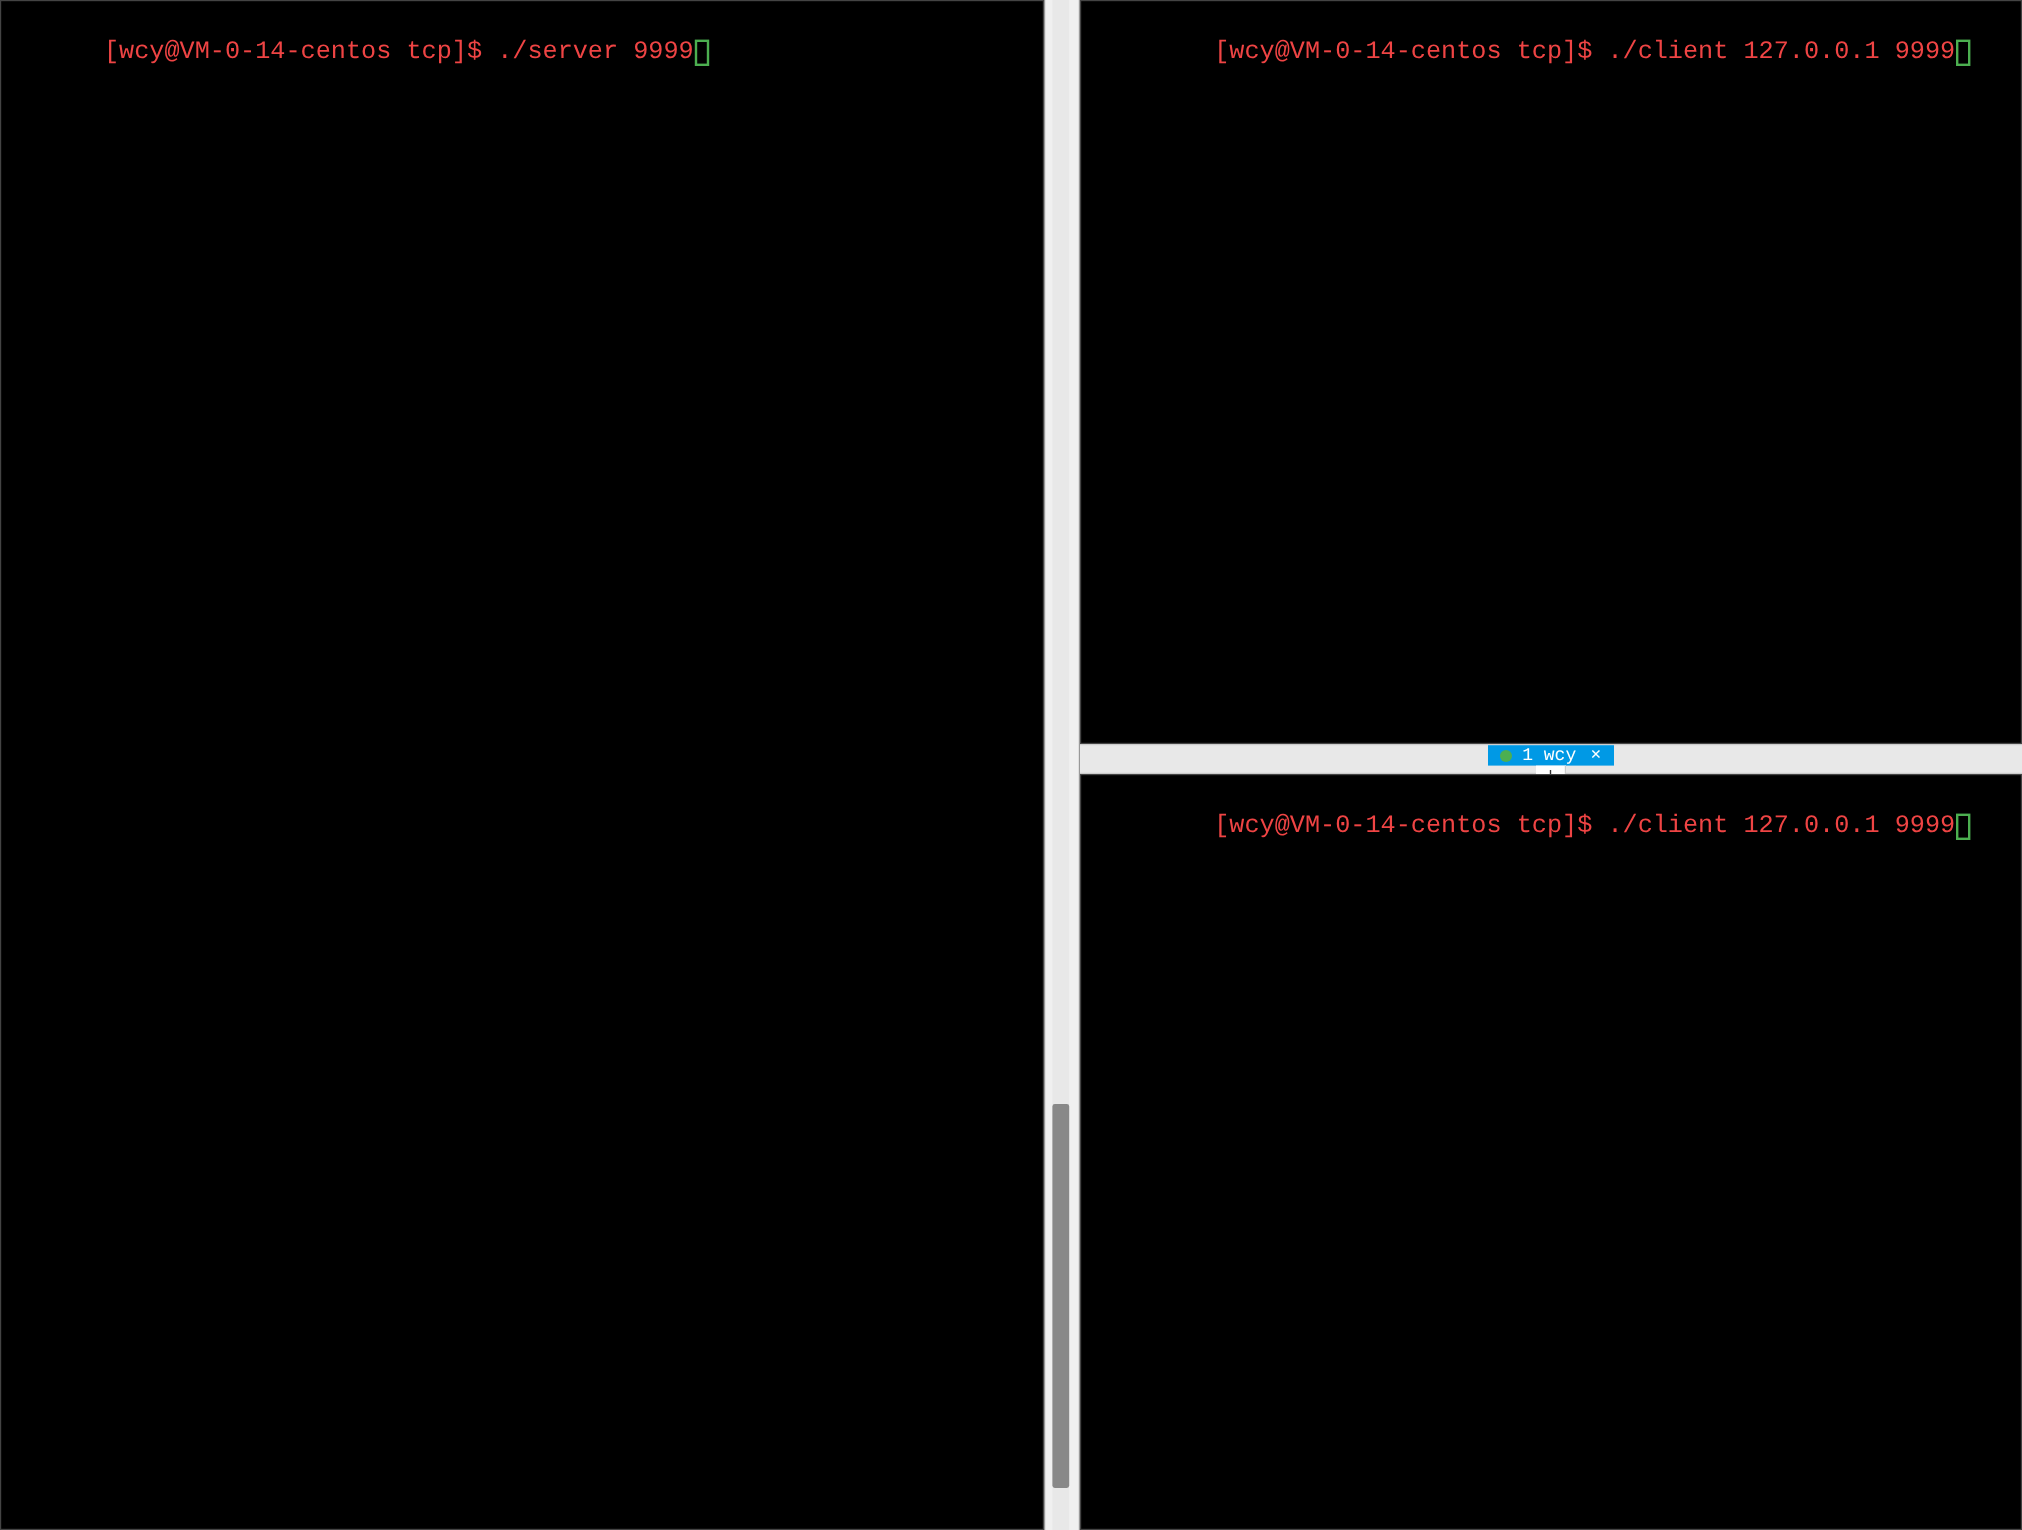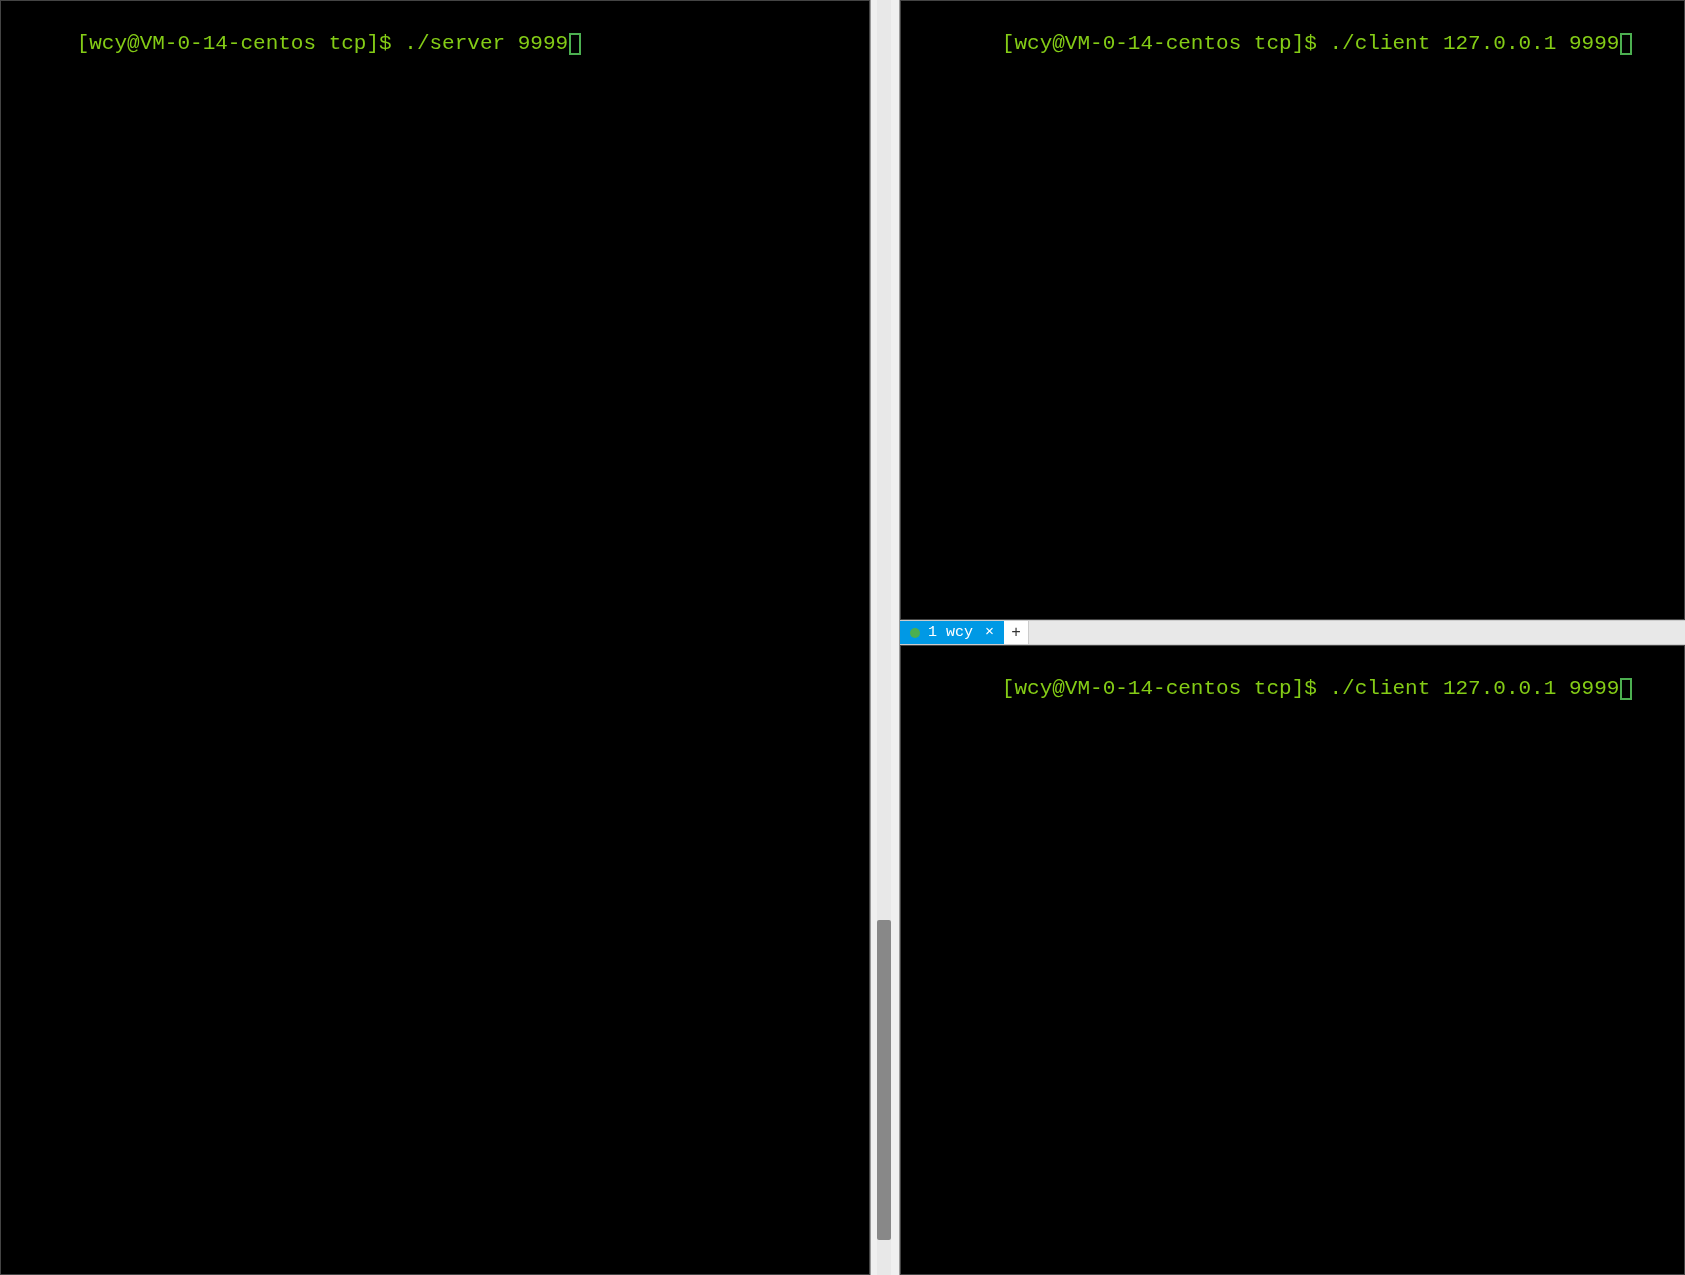--- a/index.html
+++ b/index.html
@@ -64,20 +64,21 @@
       background: #000;
       border: 1px solid #444;
     }
     .tab-bar {
       height: 25px;
       background: #e8e8e8;
       display: flex;
       align-items: center;
       border-top: 1px solid #ccc;
       border-bottom: 1px solid #ccc;
+      flex-direction: column;
     }
     .tab {
       height: 100%;
       background: #0099e5;
       color: #fff;
       display: flex;
       align-items: center;
       padding: 0 10px;
       font-size: 15px;
       gap: 8px;
@@ -105,22 +106,22 @@
       color: #333;
       cursor: pointer;
       border-right: 1px solid #ccc;
     }
     .right-bottom {
       flex: 1;
       background: #000;
       border: 1px solid #444;
     }
     .terminal-content {
-      padding: 8px 0;
-      color: #84cc16;
+      padding: 8px 10px;
+      color: #ef4444;
       white-space: pre;
     }
     .cursor {
       display: inline-block;
       width: 12px;
       height: 22px;
       border: 2px solid #4CAF50;
       vertical-align: text-bottom;
       margin-left: 1px;
     }

